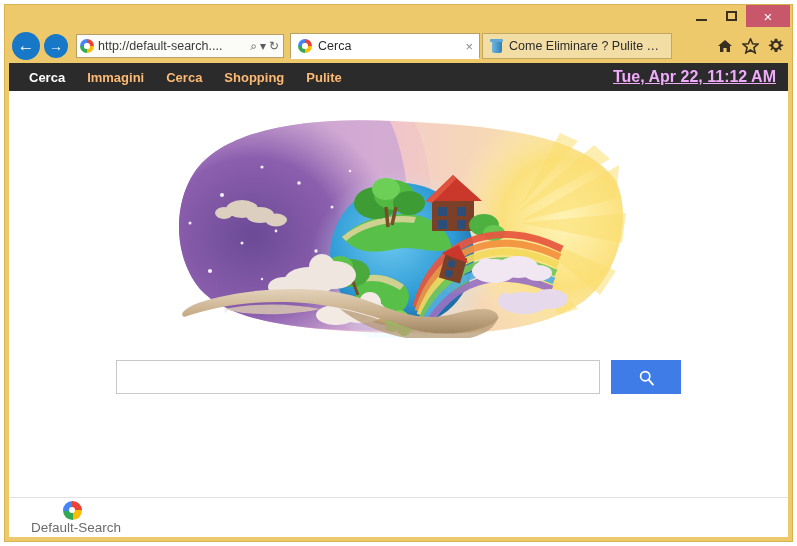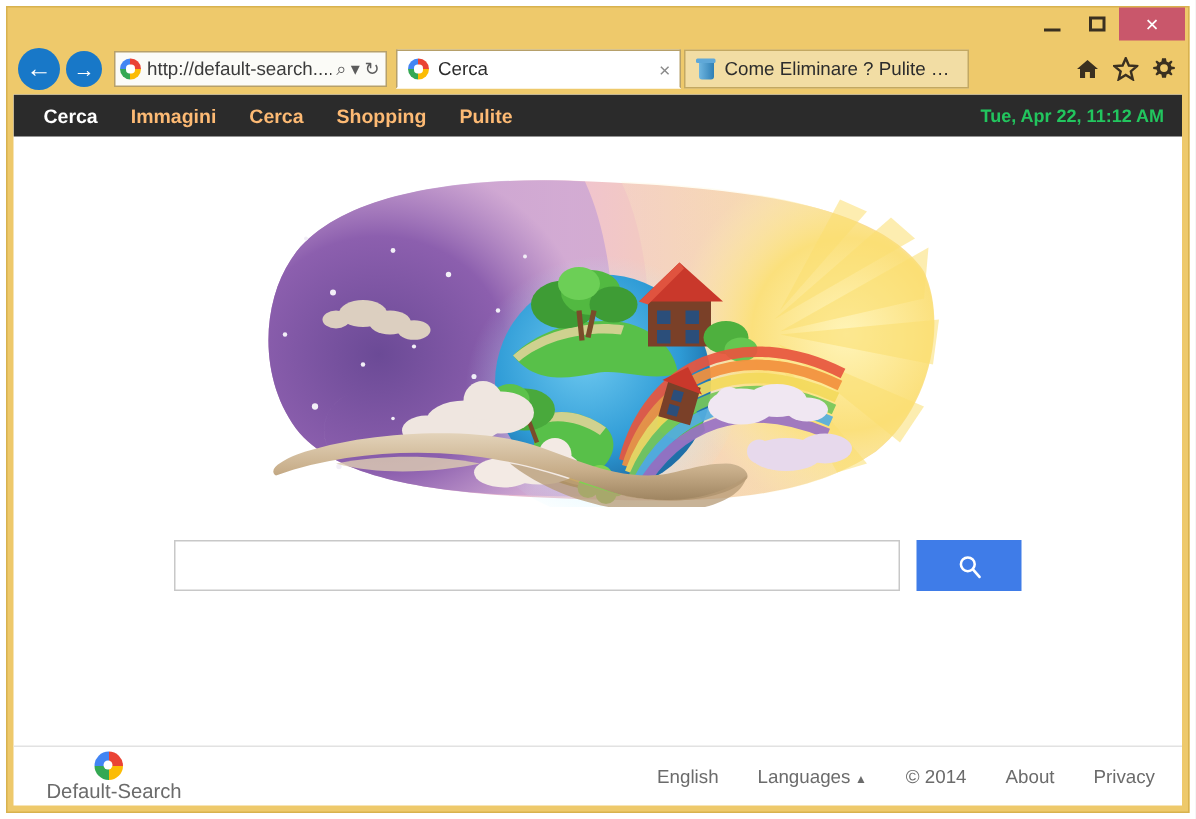--- a/index.html
+++ b/index.html
@@ -71,21 +71,21 @@
     display: flex; align-items: center; justify-content: center;
     color: #fff;
     flex: 0 0 auto;
   }
   #back-button { width: 28px; height: 28px; font-size: 17px; }
   #forward-button { width: 24px; height: 24px; font-size: 14px; margin-left: 4px; }
 
   #address-bar {
     margin-left: 8px;
     height: 24px;
-    width: 182px;
+    width: 208px;
     background: #fbfbf7;
     border: 1px solid #b6a06a;
     display: flex;
     align-items: center;
     padding: 0 4px 0 3px;
     flex: 0 0 auto;
   }
   #address-text {
     flex: 1 1 auto;
     font-size: 12.5px;
@@ -205,24 +205,25 @@
   .site-nav-item {
     font-size: 13px;
     font-weight: bold;
     color: #fdba74;
     margin-right: 22px;
     white-space: nowrap;
   }
   .site-nav-item.active { color: #ffffff; }
   #nav-datetime {
     margin-left: auto;
-    font-size: 12px;
+    font-size: 16px;
     font-weight: bold;
-    color: #22c55e;
+    color: #f0abfc;
     white-space: nowrap;
+    text-decoration: underline;
   }
 
   
   #hero-wrap {
     flex: 0 0 auto;
     display: flex;
     justify-content: center;
     padding-top: 12px;
   }
   #hero-illustration {
@@ -567,25 +568,16 @@
           <line x1="10.6" y1="10.6" x2="15" y2="15.6" stroke="#ffffff" stroke-width="1.8" stroke-linecap="round"></line>
         </svg>
       </button>
     </div>
 
     <div id="site-footer">
       <div id="footer-brand">
         <span class="ring-logo" style="width:19px;height:19px;"></span>
         <span id="footer-brand-text">Default-Search</span>
       </div>
-      <div id="footer-links">
-        <span class="footer-link">English</span>
-        <span class="footer-link">
-          <span>Languages</span><span class="caret-up">▲</span>
-        </span>
-        <span class="footer-link">© 2014</span>
-        <span class="footer-link">About</span>
-        <span class="footer-link">Privacy</span>
-      </div>
     </div>
 
   </div>
 </div>
 
 </body></html>

